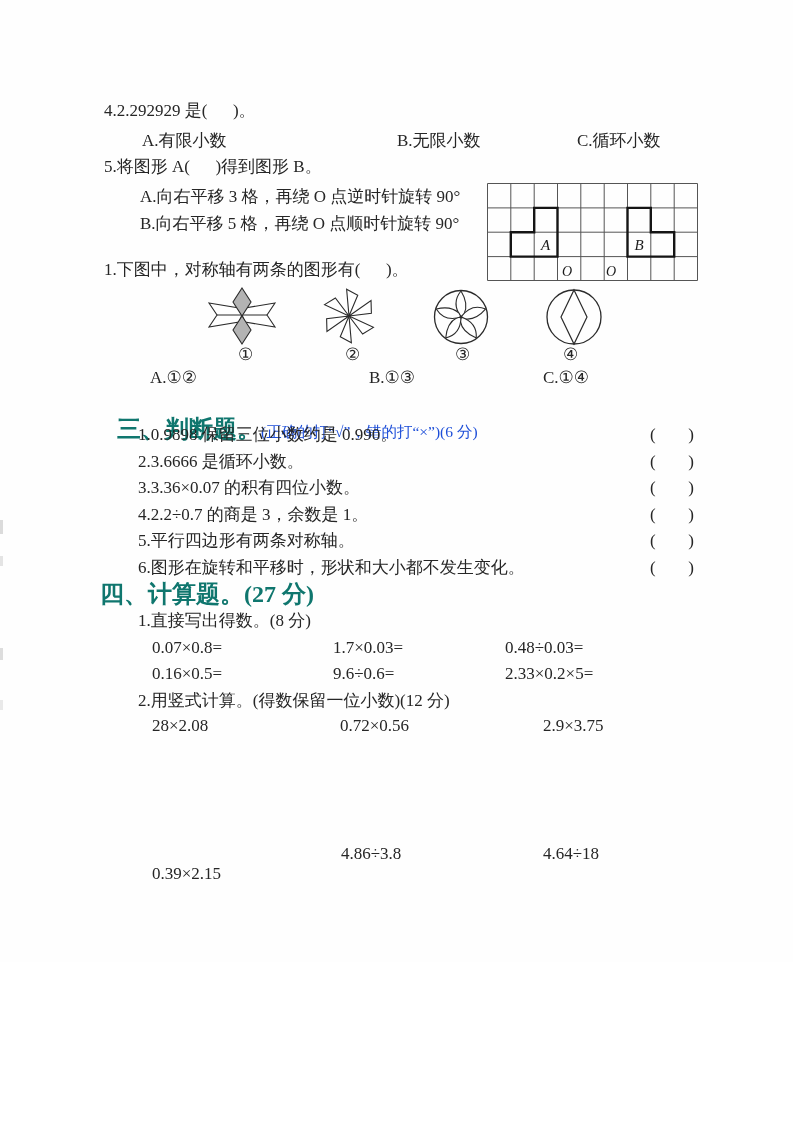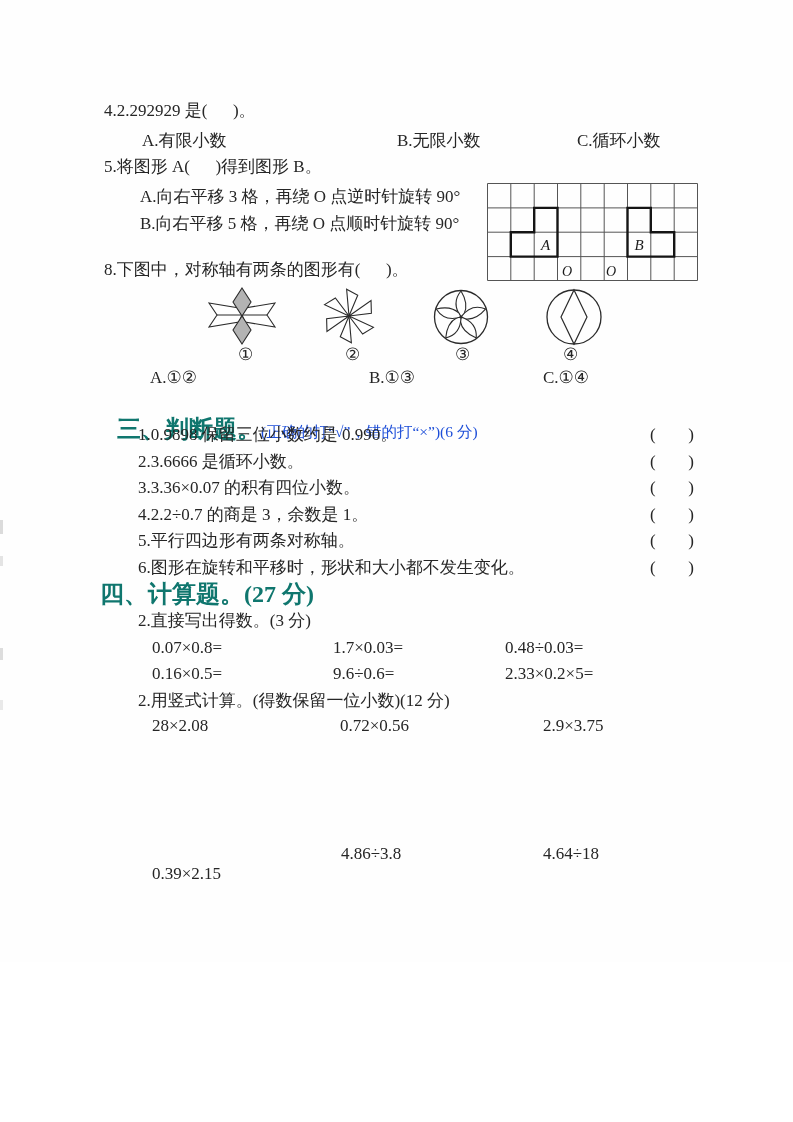--- a/index.html
+++ b/index.html
@@ -47,21 +47,21 @@
              M0.5,0.5 V97.5 M23.8,0.5 V97.5 M47.2,0.5 V97.5 M70.5,0.5 V97.5 M93.8,0.5 V97.5
              M117.2,0.5 V97.5 M140.5,0.5 V97.5 M163.8,0.5 V97.5 M187.2,0.5 V97.5 M210.5,0.5 V97.5" stroke="#555" stroke-width="1" fill="none"></path>
     <path d="M47.2,24.9 H70.5 V73.6 H23.8 V49.2 H47.2 Z" stroke="#151515" stroke-width="2.4" fill="none"></path>
     <path d="M140.5,24.9 H163.8 V49.2 H187.2 V73.6 H140.5 Z" stroke="#151515" stroke-width="2.4" fill="none"></path>
     <text x="58.5" y="67" font-size="15" text-anchor="middle" fill="#1a1a1a">A</text>
     <text x="152" y="67" font-size="15" text-anchor="middle" fill="#1a1a1a">B</text>
     <text x="80" y="93" font-size="14" text-anchor="middle" fill="#1a1a1a">O</text>
     <text x="124" y="93" font-size="14" text-anchor="middle" fill="#1a1a1a">O</text>
   </svg>
 
-  <div class="t" style="left:104px;top:259px;">8.下图中，对称轴有两条的图形有(      )。</div>
+  <div class="t" style="left:104px;top:259px;">1.下图中，对称轴有两条的图形有(      )。</div>
 
   <svg style="left:206px;top:286px;" width="72" height="60" viewBox="0 0 72 60">
     <polygon points="3,17 33,22 36,29 33,36 3,41 11,29" fill="#ffffff" stroke="#2b2b2b" stroke-width="1.1"></polygon>
     <polygon points="69,17 39,22 36,29 39,36 69,41 61,29" fill="#ffffff" stroke="#2b2b2b" stroke-width="1.1"></polygon>
     <line x1="11" y1="29" x2="61" y2="29" stroke="#2b2b2b" stroke-width="1"></line>
     <polygon points="36,2 45,16 36,30 27,16" fill="#b3b3b3" stroke="#2b2b2b" stroke-width="1.1"></polygon>
     <polygon points="36,58 45,44 36,30 27,44" fill="#b3b3b3" stroke="#2b2b2b" stroke-width="1.1"></polygon>
   </svg>
 
   <svg style="left:314px;top:284px;" width="70" height="64" viewBox="0 0 70 64">
@@ -118,21 +118,21 @@
   <div class="t paren" style="left:650px;top:504px;">(      )</div>
 
   <div class="t" style="left:138px;top:530px;">5.平行四边形有两条对称轴。</div>
   <div class="t paren" style="left:650px;top:530px;">(      )</div>
 
   <div class="t" style="left:138px;top:557px;">6.图形在旋转和平移时，形状和大小都不发生变化。</div>
   <div class="t paren" style="left:650px;top:557px;">(      )</div>
 
   <div class="t sec" style="left:100px;top:583px;">四、计算题。(27 分)</div>
 
-  <div class="t" style="left:138px;top:610px;">2.直接写出得数。(3 分)</div>
+  <div class="t" style="left:138px;top:610px;">1.直接写出得数。(8 分)</div>
 
   <div class="t" style="left:152px;top:637px;">0.07×0.8=</div>
   <div class="t" style="left:333px;top:637px;">1.7×0.03=</div>
   <div class="t" style="left:505px;top:637px;">0.48÷0.03=</div>
 
   <div class="t" style="left:152px;top:663px;">0.16×0.5=</div>
   <div class="t" style="left:333px;top:663px;">9.6÷0.6=</div>
   <div class="t" style="left:505px;top:663px;">2.33×0.2×5=</div>
 
   <div class="t" style="left:138px;top:690px;">2.用竖式计算。(得数保留一位小数)(12 分)</div>

